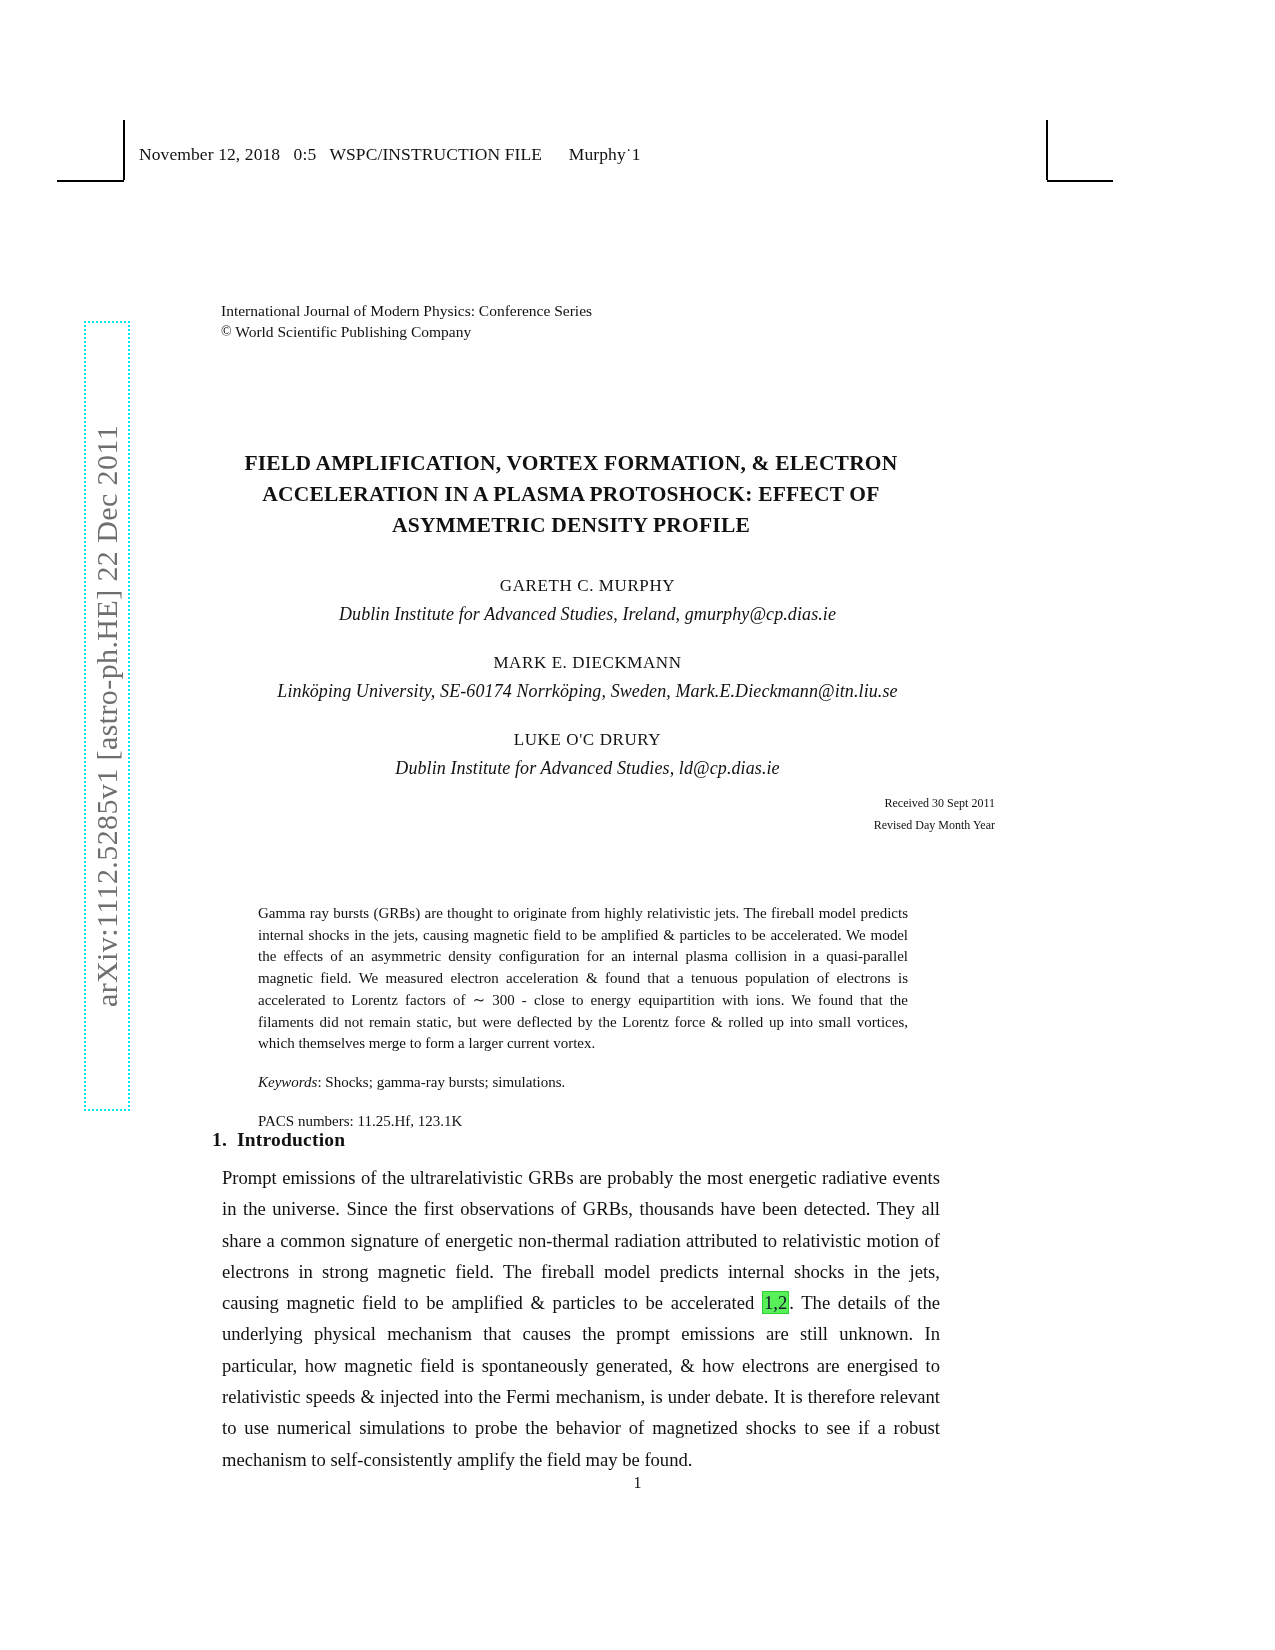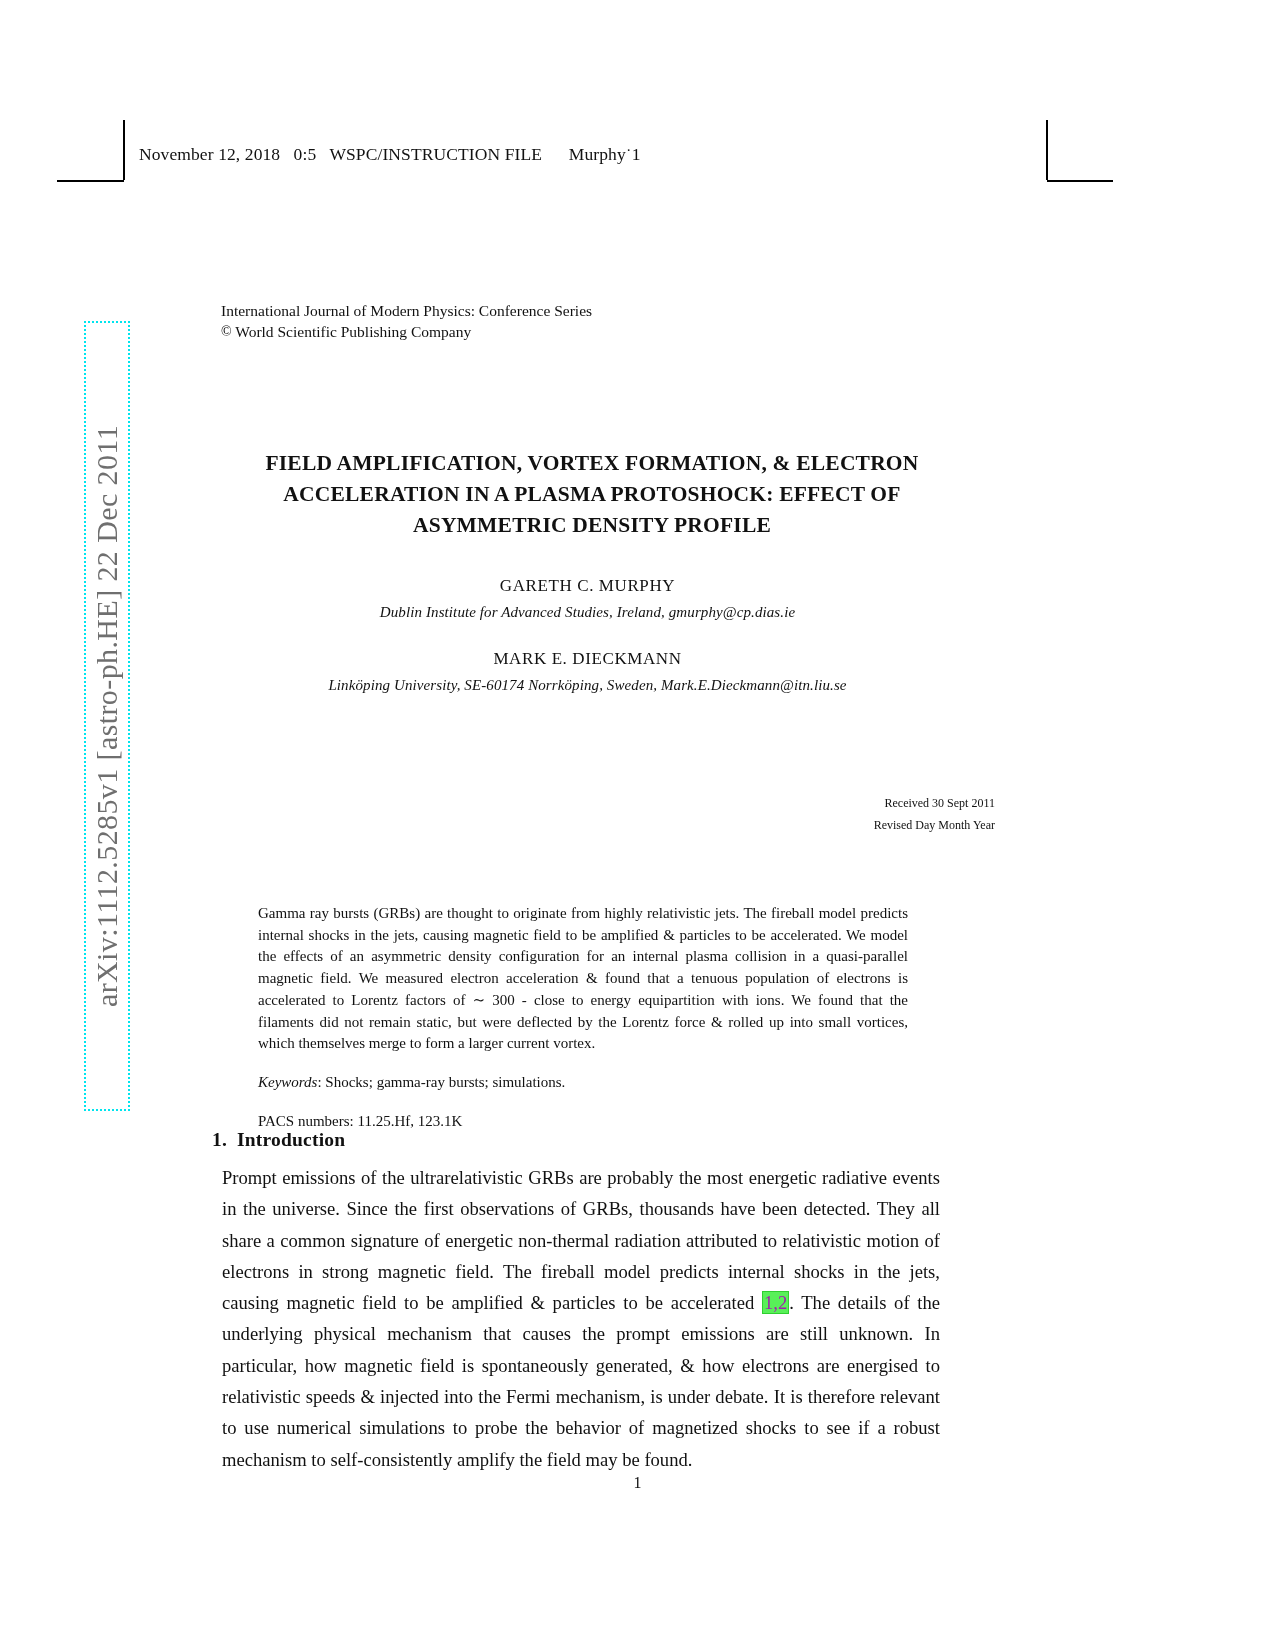--- a/index.html
+++ b/index.html
@@ -74,21 +74,21 @@
   .copy-mark {
     display: inline-block;
     font-size: 14px;
     position: relative;
     top: -1px;
   }
 
   
   .title {
     position: absolute;
-    left: 227px;
+    left: 206px;
     top: 448px;
     width: 730px;
     text-align: center;
     font-weight: bold;
     font-size: 21.5px;
     line-height: 31px;
     letter-spacing: 0.2px;
   }
 
   
@@ -99,21 +99,21 @@
     width: 815px;
     text-align: center;
   }
   .author-name {
     font-size: 17px;
     letter-spacing: 0.6px;
     margin: 0;
     padding: 0;
   }
   .author-affil {
-    font-size: 15px;
+    font-size: 18px;
     font-style: italic;
     margin: 8px 0 0 0;
     letter-spacing: 0.1px;
   }
   .author-block { margin-bottom: 28px; }
   .author-block:last-child { margin-bottom: 0; }
 
   
   .received {
     position: absolute;
@@ -158,21 +158,21 @@
     top: 1162px;
     width: 718px;
     font-size: 18.6px;
     line-height: 31.3px;
     text-align: justify;
     text-justify: inter-word;
   }
   .bodytext p { margin: 0; }
 
   .citelink {
-    color: #a21caf;
+    color: #0f172a;
     background: #58f058;
     border: 1px solid #2fcf2f;
     padding: 0 1px;
     text-decoration: none;
   }
 
   
   .folio {
     position: absolute;
     left: 0;
@@ -207,20 +207,24 @@
 
   <div class="authors">
     <div class="author-block">
       <p class="author-name">GARETH C. MURPHY</p>
       <p class="author-affil">Dublin Institute for Advanced Studies, Ireland, gmurphy@cp.dias.ie</p>
     </div>
     <div class="author-block">
       <p class="author-name">MARK E. DIECKMANN</p>
       <p class="author-affil">Linköping University, SE-60174 Norrköping, Sweden, Mark.E.Dieckmann@itn.liu.se</p>
     </div>
+    <div class="author-block">
+      <p class="author-name">LUKE O'C DRURY</p>
+      <p class="author-affil">Dublin Institute for Advanced Studies, ld@cp.dias.ie</p>
+    </div>
   </div>
 
   <div class="received">
     <div>Received 30 Sept 2011</div>
     <div>Revised Day Month Year</div>
   </div>
 
   <div class="abstract">
     <p>Gamma ray bursts (GRBs) are thought to originate from highly relativistic jets. The fireball model predicts internal shocks in the jets, causing magnetic field to be amplified &amp; particles to be accelerated. We model the effects of an asymmetric density configuration for an internal plasma collision in a quasi-parallel magnetic field. We measured electron acceleration &amp; found that a tenuous population of electrons is accelerated to Lorentz factors of ∼ 300 - close to energy equipartition with ions. We found that the filaments did not remain static, but were deflected by the Lorentz force &amp; rolled up into small vortices, which themselves merge to form a larger current vortex.</p>
     <p><span class="kw-italic">Keywords</span><span>: Shocks; gamma-ray bursts; simulations.</span></p>

